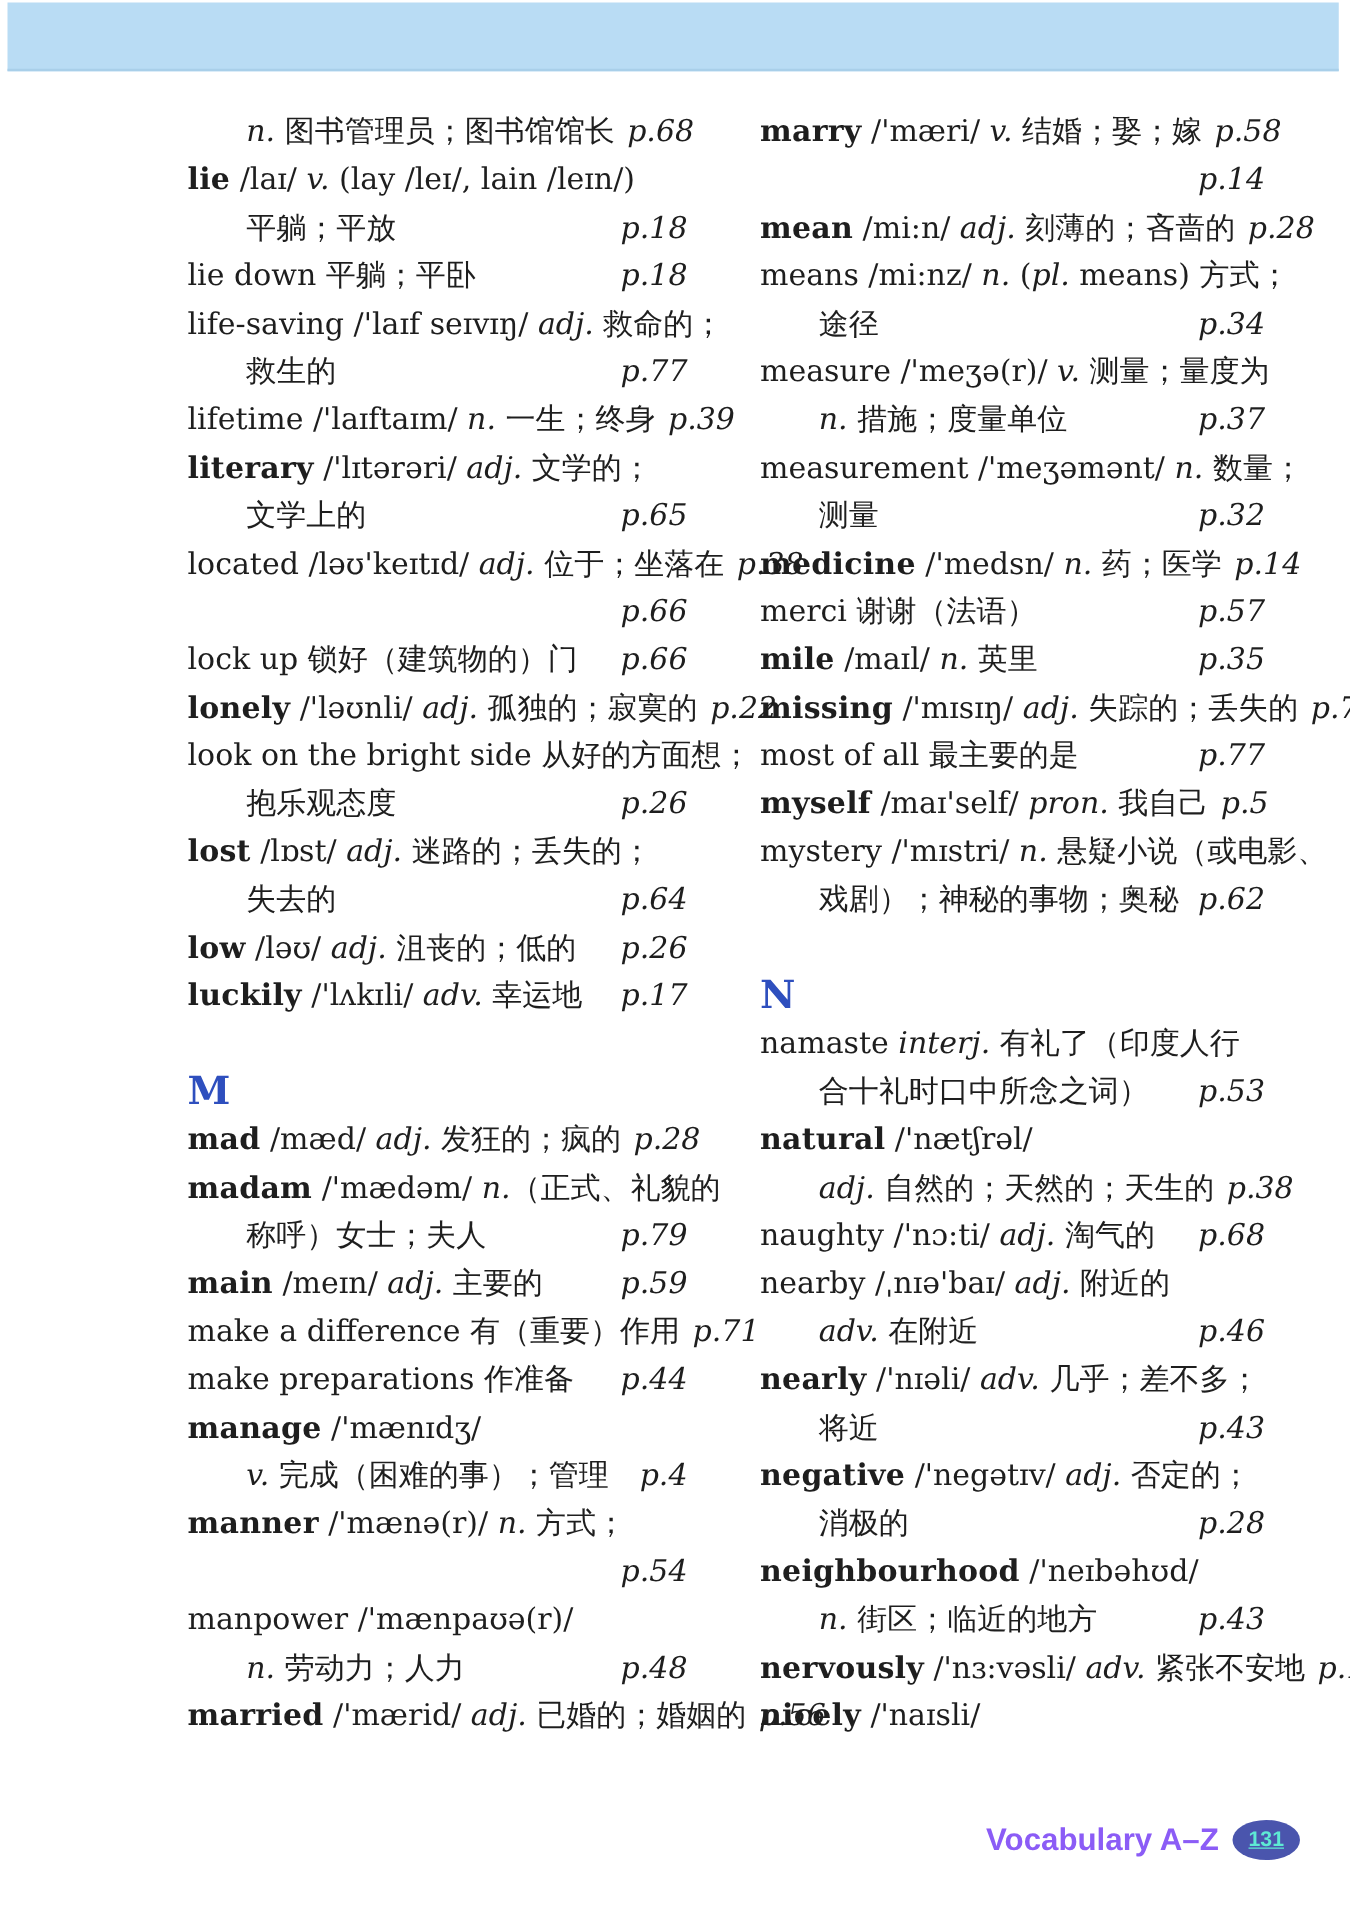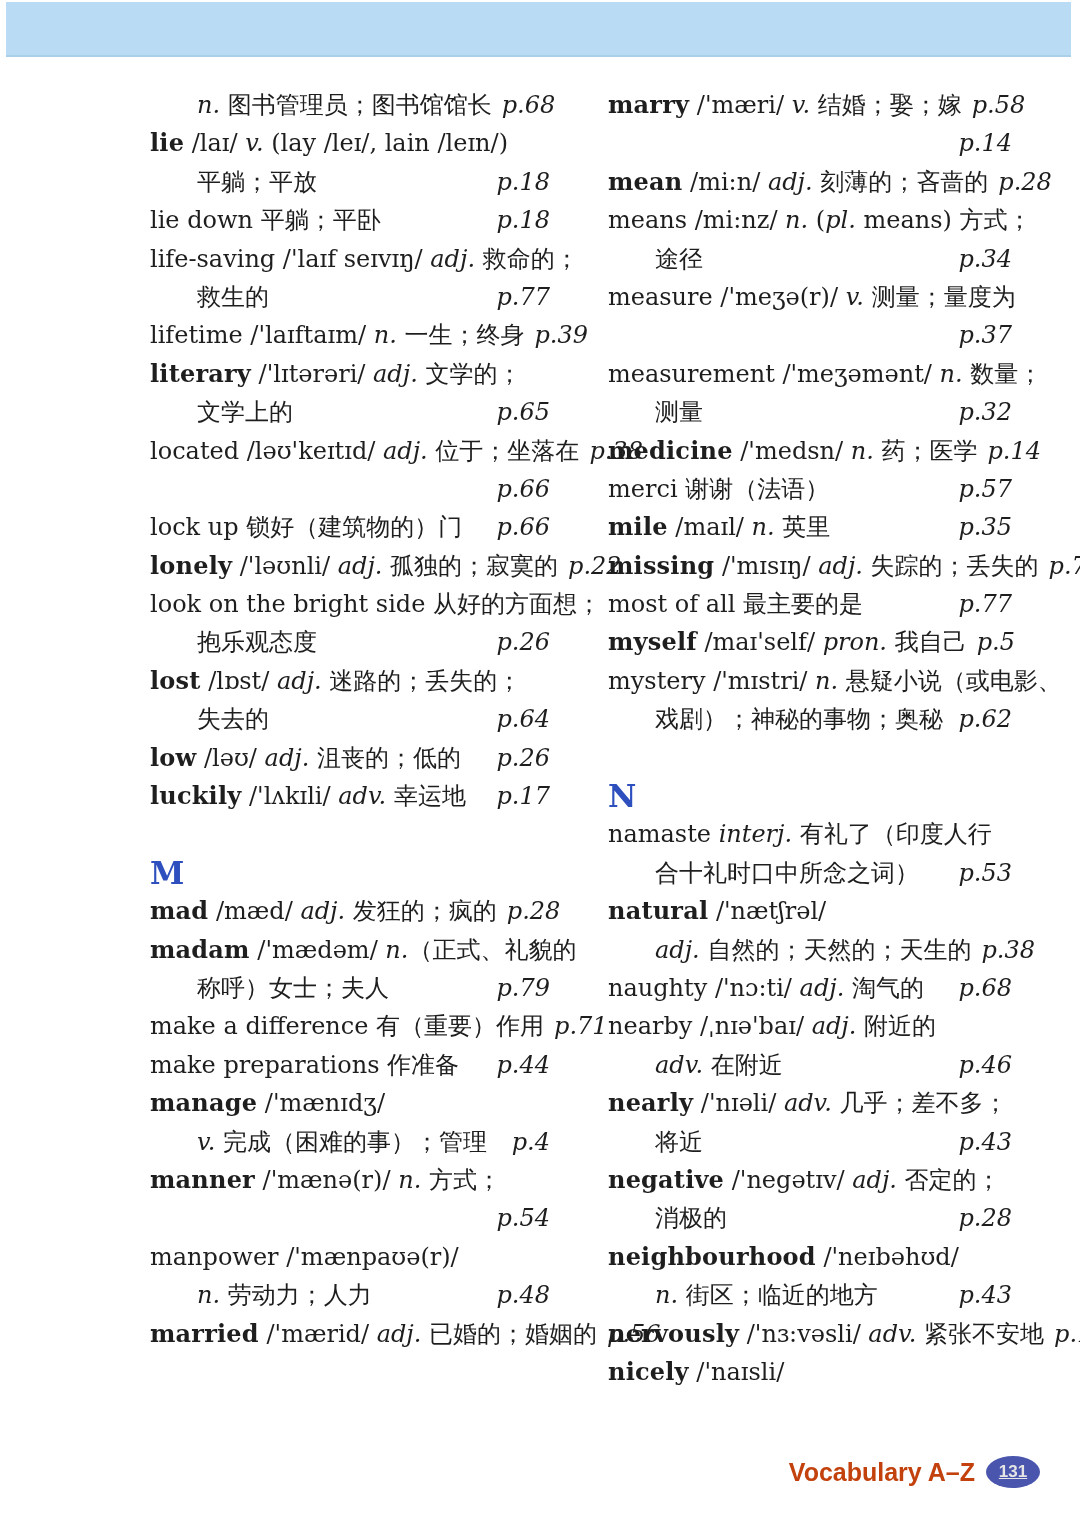--- a/index.html
+++ b/index.html
@@ -31,23 +31,23 @@
     color:#2e4fbe;font-weight:bold;font-size:31px;
     font-family:"DejaVu Serif", serif;
   }
   .bold{font-weight:700;letter-spacing:0.2px;}
   .ital{font-style:italic;}
   .footer{
     position:absolute;top:1456px;right:40px;
     display:flex;align-items:center;gap:11px;
     font-family:"Liberation Sans", sans-serif;
   }
-  .footer-label{color:#c2410c;font-weight:bold;font-size:25px;}
+  .footer-label{color:#8b5cf6;font-weight:bold;font-size:25px;}
   .page-badge{
-    background:#4a55ad;color:#e5e5e5;
+    background:#4a55ad;color:#5eead4;
     width:54px;height:32px;border-radius:50%;
     display:flex;align-items:center;justify-content:center;
     font-size:17px;font-weight:bold;text-decoration:underline;
   }
 </style>
 </head>
 <body>
 
 <div class="page-root">
   <div class="top-band"></div>
@@ -131,20 +131,24 @@
           <span class="pg">p.28</span>
         </div>
         <div class="line">
           <span class="txt"><span class="bold">madam</span><span class="plain"> /'mædəm/ </span><span class="ital">n.</span><span class="plain">（正式、礼貌的</span></span>
         </div>
         <div class="line ind">
           <span class="txt"><span class="plain">称呼）女士；夫人</span></span>
           <span class="pg">p.79</span>
         </div>
         <div class="line">
+          <span class="txt"><span class="bold">main</span><span class="plain"> /meɪn/ </span><span class="ital">adj.</span><span class="plain"> 主要的</span></span>
+          <span class="pg">p.59</span>
+        </div>
+        <div class="line">
           <span class="txt"><span class="plain">make a difference 有（重要）作用</span></span>
           <span class="pg">p.71</span>
         </div>
         <div class="line">
           <span class="txt"><span class="plain">make preparations 作准备</span></span>
           <span class="pg">p.44</span>
         </div>
         <div class="line">
           <span class="txt"><span class="bold">manage</span><span class="plain"> /'mænɪdʒ/</span></span>
         </div>
@@ -186,20 +190,21 @@
           <span class="txt"><span class="plain">means /mi:nz/ </span><span class="ital">n.</span><span class="plain"> (</span><span class="ital">pl.</span><span class="plain"> means) 方式；</span></span>
         </div>
         <div class="line ind">
           <span class="txt"><span class="plain">途径</span></span>
           <span class="pg">p.34</span>
         </div>
         <div class="line">
           <span class="txt"><span class="plain">measure /'meʒə(r)/ </span><span class="ital">v.</span><span class="plain"> 测量；量度为</span></span>
         </div>
         <div class="line ind">
+          <span class="txt"><span class="ital">n.</span><span class="plain"> 措施；度量单位</span></span>
           <span class="pg">p.37</span>
         </div>
         <div class="line">
           <span class="txt"><span class="plain">measurement /'meʒəmənt/ </span><span class="ital">n.</span><span class="plain"> 数量；</span></span>
         </div>
         <div class="line ind">
           <span class="txt"><span class="plain">测量</span></span>
           <span class="pg">p.32</span>
         </div>
         <div class="line">

